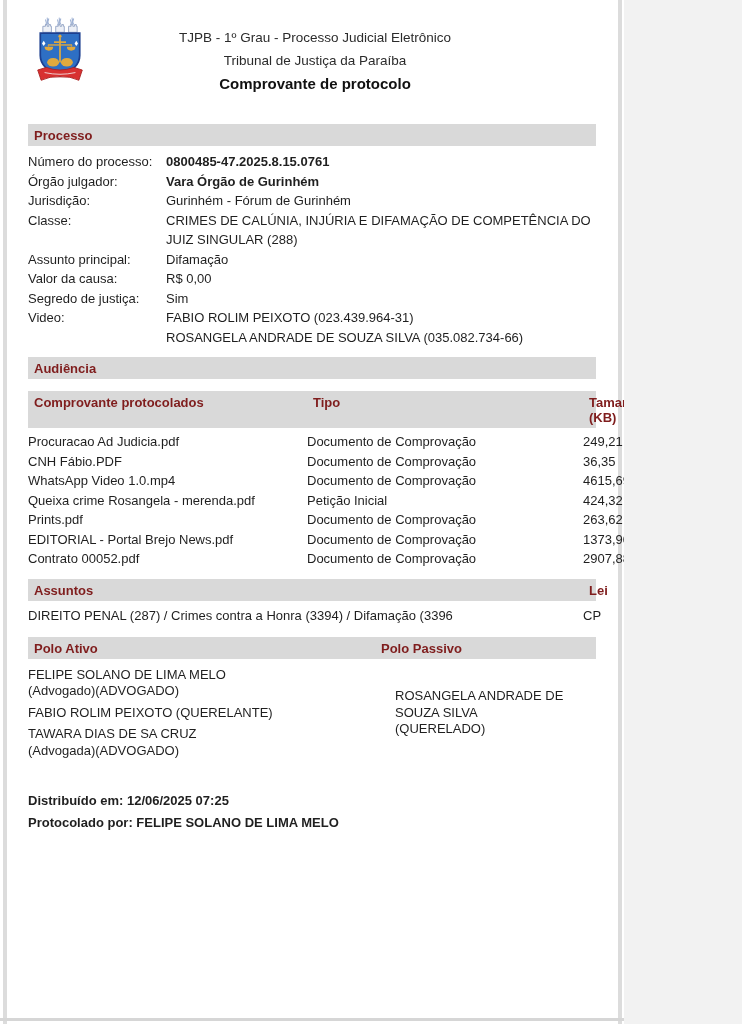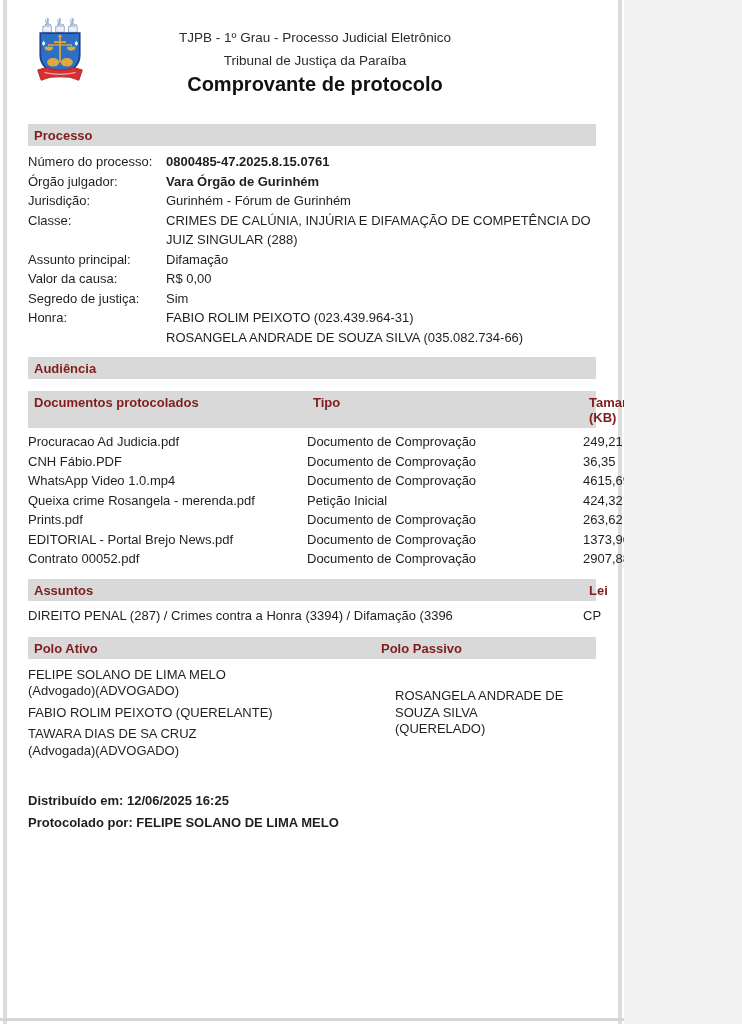--- a/index.html
+++ b/index.html
@@ -20,21 +20,21 @@
   .edge-r { position:absolute; right:2px; top:0; bottom:0; width:4px; background:#dcdcdc; }
   .edge-b { position:absolute; left:0; right:0; bottom:3px; height:3px; background:#d6d6d6; }
 
   .content { position:relative; padding:16px 28px 0 28px; }
 
   
   .hdr { display:flex; align-items:flex-start; }
   .crest { flex:0 0 56px; margin-left:6px; }
   .hdr-text { flex:1; text-align:center; padding-top:10px; padding-right:56px; }
   .hdr-line { font-size:13.5px; line-height:23px; color:#2b2b2b; }
-  .hdr-title { font-size:20px; line-height:24px; font-weight:bold; color:#111; }
+  .hdr-title { font-size:15px; line-height:24px; font-weight:bold; color:#111; }
 
   
   .bar {
     background:#d9d9d9;
     font-weight:bold;
     font-size:13px;
     line-height:15px;
     padding:4px 6px 3px 6px;
     color:#7f1d1d;
   }
@@ -157,33 +157,33 @@
       </div>
       <div class="frow">
         <span class="flabel">Valor da causa:</span>
         <span class="fvalue">R$ 0,00</span>
       </div>
       <div class="frow">
         <span class="flabel">Segredo de justiça:</span>
         <span class="fvalue">Sim</span>
       </div>
       <div class="frow">
-        <span class="flabel">Honra:</span>
+        <span class="flabel">Video:</span>
         <span class="fvalue">FABIO ROLIM PEIXOTO (023.439.964-31)</span>
       </div>
       <div class="frow">
         <span class="flabel"></span>
         <span class="fvalue">ROSANGELA ANDRADE DE SOUZA SILVA (035.082.734-66)</span>
       </div>
     </div>
 
     <div class="bar bar-audiencia">Audiência</div>
 
     <div class="bar bar-docs tgrid">
-      <span class="c1 tcell">Documentos protocolados</span>
+      <span class="c1 tcell">Comprovante protocolados</span>
       <span class="c2 tcell">Tipo</span>
       <span class="c3 tcell">Tamanho (KB)</span>
     </div>
     <div class="docs-body">
       <div class="tgrid trow">
         <span class="c1">Procuracao Ad Judicia.pdf</span>
         <span class="c2">Documento de Comprovação</span>
         <span class="c3">249,21</span>
       </div>
       <div class="tgrid trow">
@@ -248,18 +248,18 @@
       </div>
       <div class="c2 polo-passivo-col">
         <div class="polo-entry">
           <div class="polo-line">ROSANGELA ANDRADE DE SOUZA SILVA</div>
           <div class="polo-line">(QUERELADO)</div>
         </div>
       </div>
     </div>
 
     <div class="footer">
-      <div>Distribuído em: 12/06/2025 16:25</div>
+      <div>Distribuído em: 12/06/2025 07:25</div>
       <div>Protocolado por: FELIPE SOLANO DE LIMA MELO</div>
     </div>
 
   </div>
 </div>
 
 </body></html>

